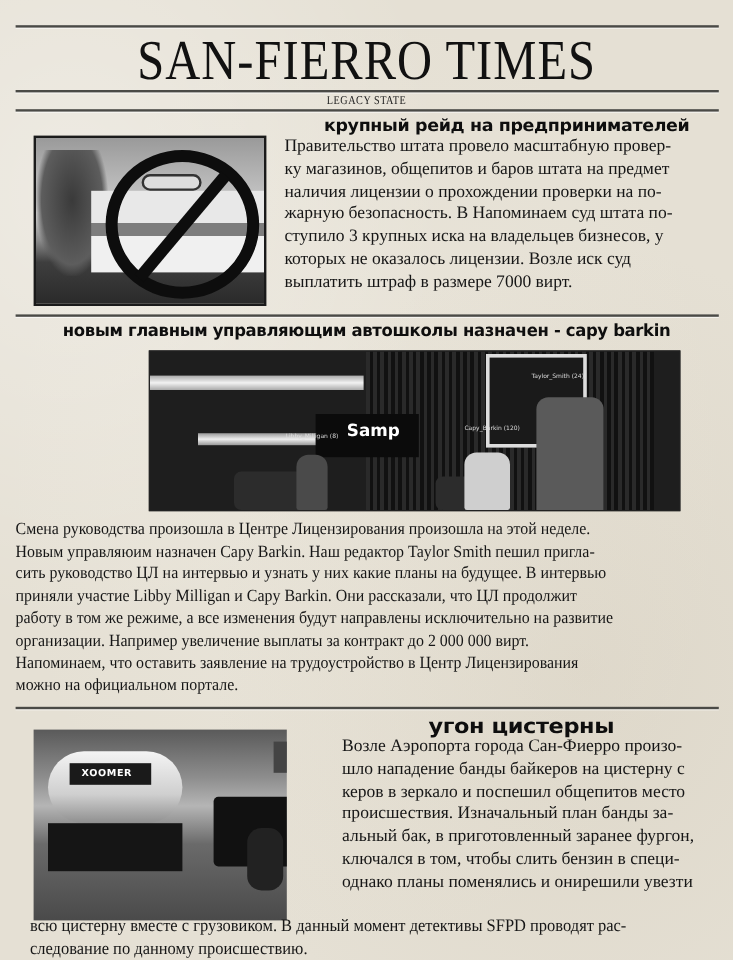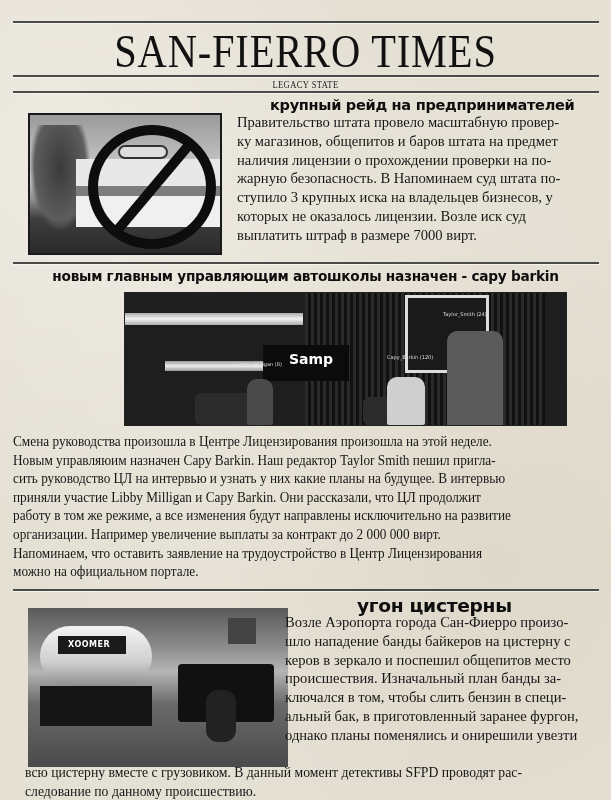--- a/index.html
+++ b/index.html
@@ -84,21 +84,21 @@
     background: repeating-linear-gradient(90deg, #2a2a2a 0 3px, #111 3px 6px);
   }
   .photo2 .light1 { position: absolute; left: 0; top: 20px; width: 178px; height: 12px; background: linear-gradient(180deg,#aaa,#f2f2f2,#aaa); }
   .photo2 .light2 { position: absolute; left: 40px; top: 68px; width: 100px; height: 10px; background: linear-gradient(180deg,#999,#eee,#999); }
   .photo2 .frame { position: absolute; left: 280px; top: 2px; width: 84px; height: 78px; border: 3px solid #ddd; background: #1a1a1a; }
   .photo2 .screen { position: absolute; left: 138px; top: 52px; width: 86px; height: 36px; background: #0b0b0b; color: #fff; font-family: "DejaVu Sans", sans-serif; font-weight: bold; font-size: 14px; padding: 6px 0 0 26px; }
   .photo2 .lbl { position: absolute; font-family: "DejaVu Sans", sans-serif; font-size: 5px; color: #ddd; white-space: nowrap; }
   .photo2 .person { position: absolute; background: #3b3b3b; border-radius: 10px 10px 2px 2px; }
   .photo2 .chair { position: absolute; background: #2c2c2c; border-radius: 6px; }
   .photo3 {
-    left: 28px; top: 608px; width: 260px; height: 159px; border: none;
+    left: 28px; top: 608px; width: 211px; height: 159px; border: none;
     background: linear-gradient(180deg, #5a5a5a 0%, #8d8d8d 25%, #b5b5b5 40%, #6a6a6a 60%, #4a4a4a 100%);
   }
   .photo3 .tank { position: absolute; left: 12px; top: 18px; width: 112px; height: 60px; border-radius: 40px; background: linear-gradient(180deg,#f4f4f4,#cfcfcf 60%,#8f8f8f); }
   .photo3 .logo { position: absolute; left: 30px; top: 28px; width: 68px; height: 18px; background: #1a1a1a; color: #fff; font-family: "DejaVu Sans", sans-serif; font-size: 8px; font-weight: bold; padding: 4px 0 0 10px; letter-spacing: 0.5px; }
   .photo3 .chassis { position: absolute; left: 12px; top: 78px; width: 112px; height: 40px; background: #151515; }
   .photo3 .van { position: absolute; left: 150px; top: 56px; width: 96px; height: 58px; background: #111; border-radius: 4px; }
   .photo3 .bike { position: absolute; left: 178px; top: 82px; width: 30px; height: 52px; background: #222; border-radius: 12px; }
   .photo3 .tower { position: absolute; left: 200px; top: 10px; width: 28px; height: 26px; background: #444; }
 </style>
 </head>
@@ -172,22 +172,22 @@
       <div class="chassis"></div>
       <div class="van"></div>
       <div class="bike"></div>
     </div>
     <div class="headline h3">угон цистерны</div>
     <div class="body-text t3">
       <span class="ln">Возле Аэропорта города Сан-Фиерро произо-</span>
       <span class="ln">шло нападение банды байкеров на цистерну с</span>
       <span class="ln">керов в зеркало и поспешил общепитов место</span>
       <span class="ln">происшествия. Изначальный план банды за-</span>
+      <span class="ln">альный бак, в приготовленный заранее фургон,</span>
       <span class="ln">ключался в том, чтобы слить бензин в специ-</span>
-      <span class="ln">альный бак, в приготовленный заранее фургон,</span>
       <span class="ln">однако планы поменялись и онирешили увезти</span>
     </div>
     <div class="body-text t3b">
       <span class="ln">всю цистерну вместе с грузовиком. В данный момент детективы SFPD проводят рас-</span>
       <span class="ln">следование по данному происшествию.</span>
     </div>
   </section>
 
 </div>
 

